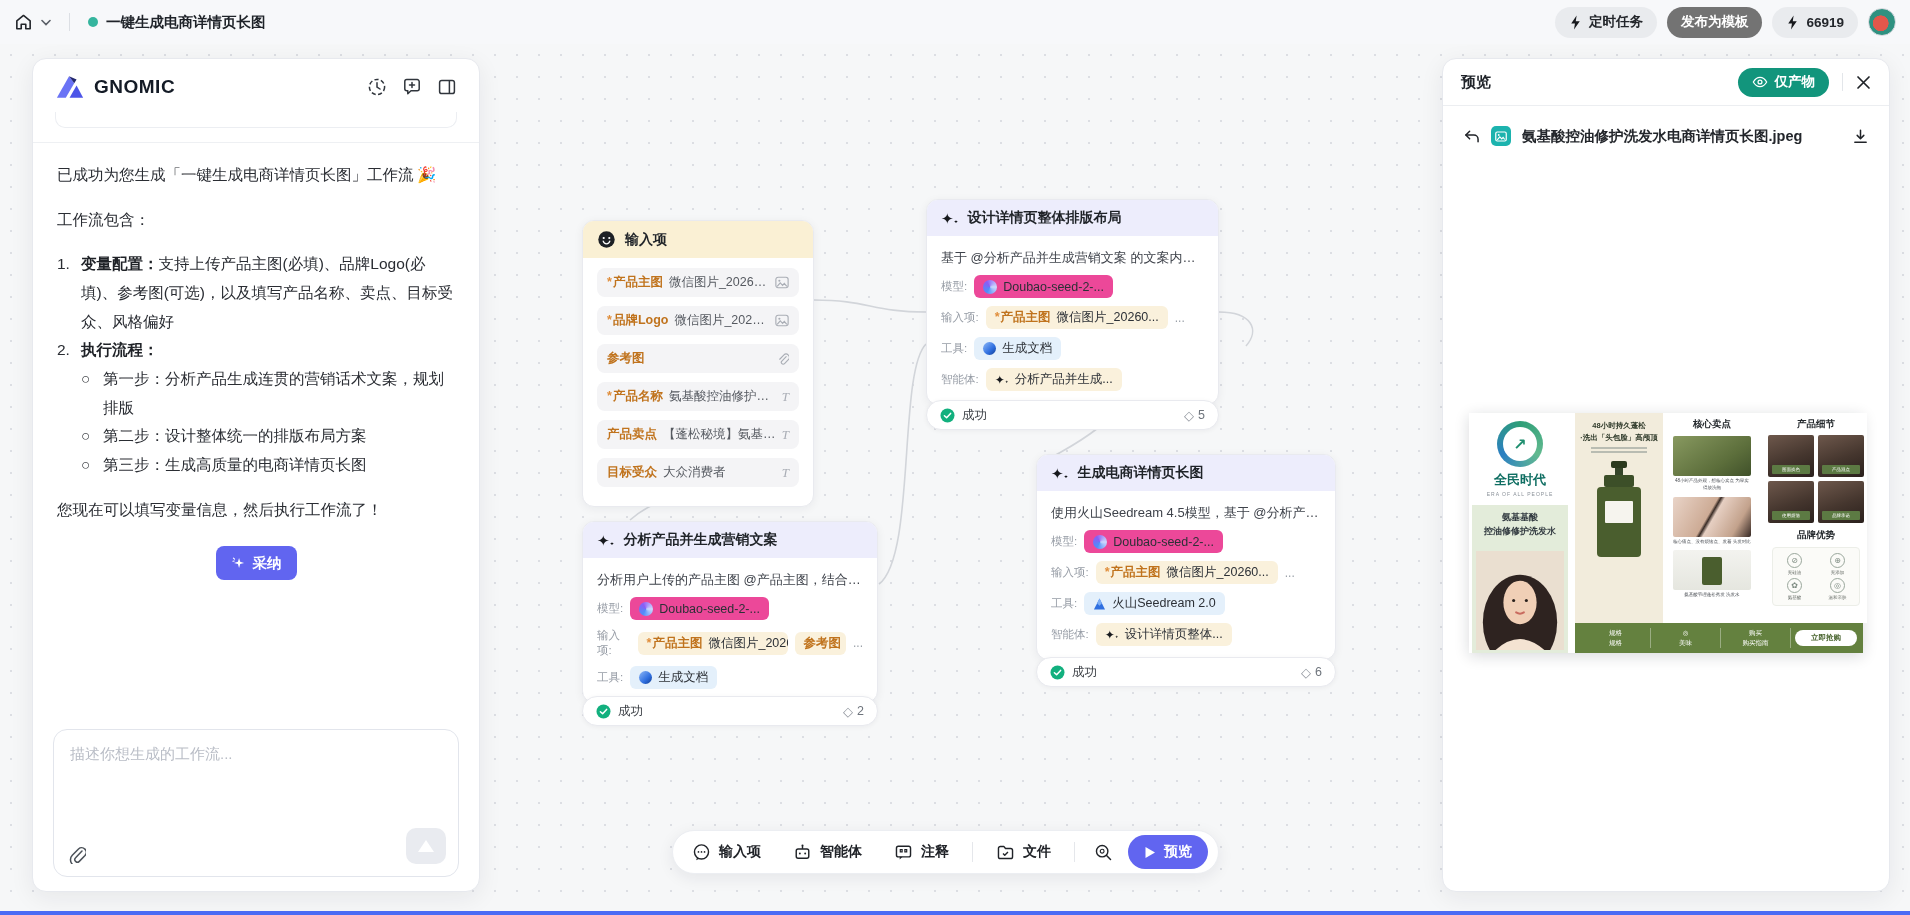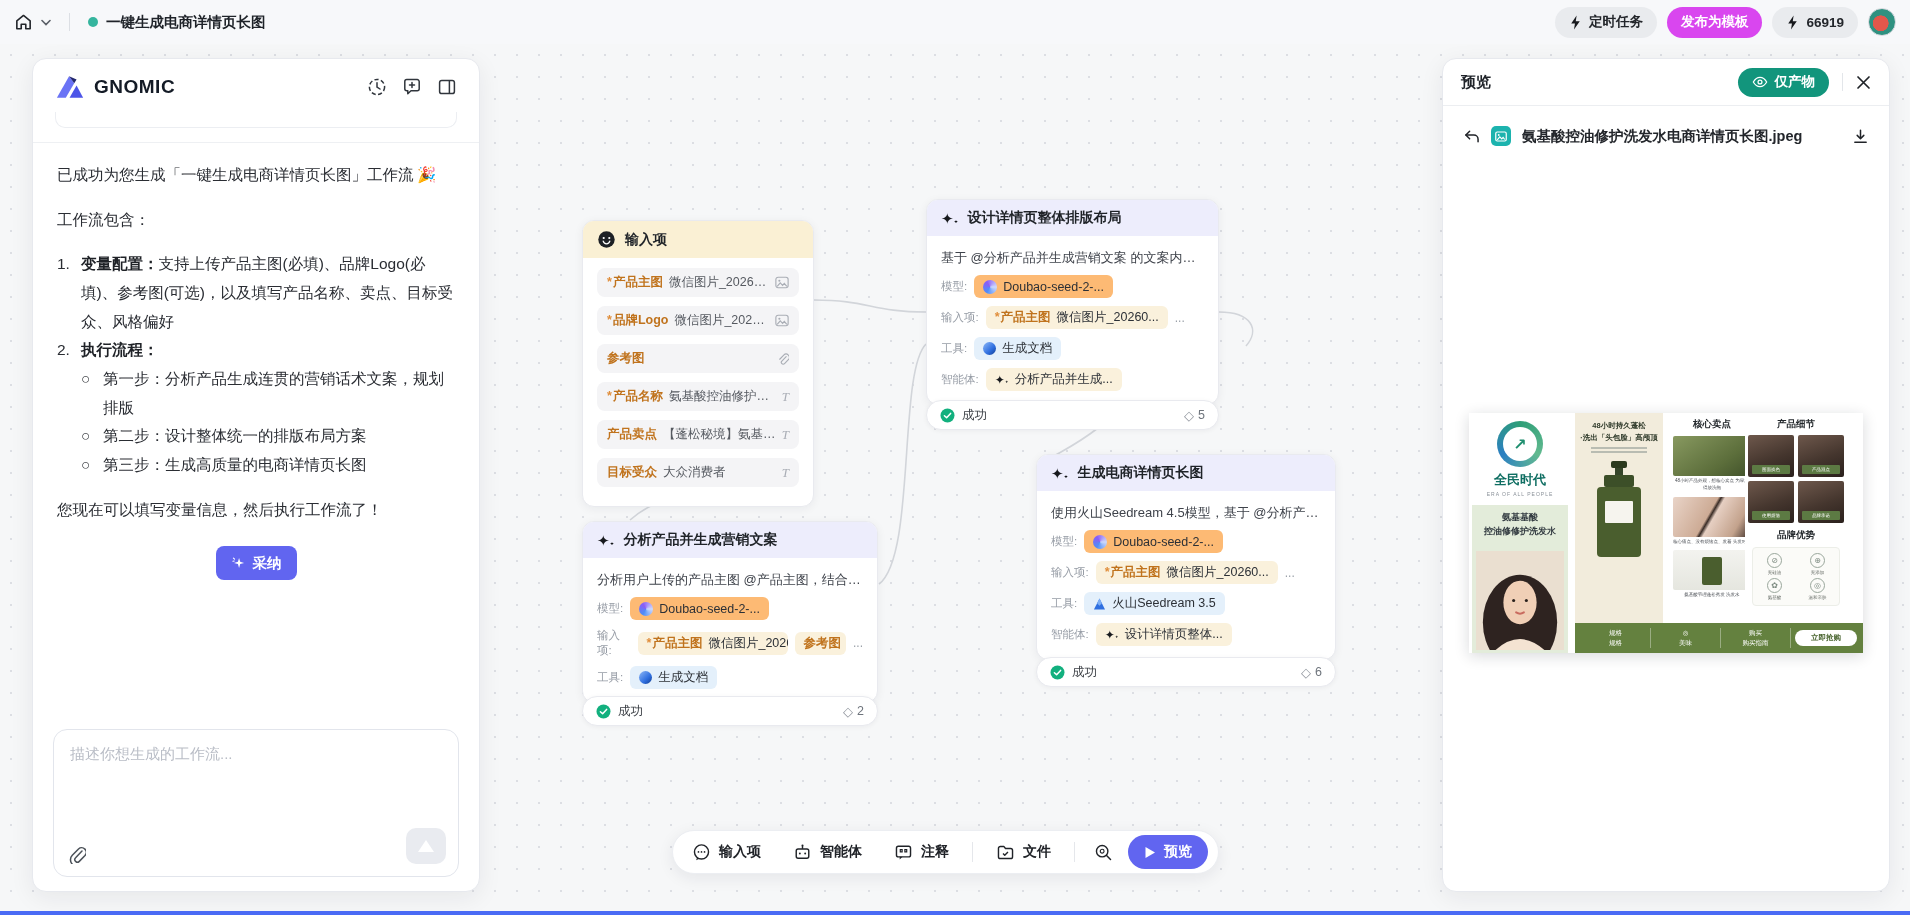--- a/index.html
+++ b/index.html
@@ -11,21 +11,21 @@
   .topbar { position:absolute; top:0; left:0; right:0; height:44px; background:#f7f8fa;
             display:flex; align-items:center; padding:0 14px; z-index:30; }
   .tb-left { display:flex; align-items:center; gap:8px; }
   .icon-btn { display:flex; align-items:center; justify-content:center; cursor:pointer; color:#23262b; }
   .tb-divider { width:1px; height:18px; background:#dcdfe4; margin:0 10px; }
   .run-dot { width:10px; height:10px; border-radius:50%; background:#35b59e; }
   .tb-title { font-size:14.5px; font-weight:700; color:#1f2329; }
   .tb-right { margin-left:auto; display:flex; align-items:center; gap:10px; }
   .pill-btn { display:flex; align-items:center; gap:7px; height:31px; padding:0 14px; border-radius:16px;
               background:#e9ebee; font-size:13.5px; font-weight:600; color:#23262b; cursor:pointer; }
-  .pill-primary { background:#d946ef; color:#fff; }
+  .pill-primary { background:#737373; color:#fff; }
   .avatar { width:28px; height:28px; border-radius:50%; cursor:pointer;
             background:radial-gradient(circle at 45% 55%, #e2574b 0 38%, #2f9180 40% 70%, #1b6e8f 100%);
             border:1px solid #d5d8dd; }
 
   
   .canvas { position:absolute; top:44px; left:0; right:0; bottom:0;
             background-color:#f6f7f8;
             background-image:radial-gradient(#dcdee3 1px, transparent 1.2px);
             background-size:22px 22px; }
   .edges { position:absolute; inset:0; pointer-events:none; }
@@ -72,21 +72,21 @@
                  border-radius:11px 11px 0 0; font-size:14px; font-weight:700; color:#1f2328; }
   .hdr-cream { background:#faf0d4; }
   .hdr-lav { background:#ededfc; }
   .sparkle { font-size:15px; color:#17191d; line-height:1; }
   .node-body { padding:10px 14px 13px; }
   .desc { font-size:13px; color:#3f434b; white-space:nowrap; overflow:hidden; text-overflow:ellipsis;
           margin:3px 0 4px; }
   .prow { display:flex; align-items:center; gap:7px; margin-top:8px; font-size:11.5px; color:#979da6; }
   .chip { display:inline-flex; align-items:center; gap:6px; height:23px; padding:0 9px; border-radius:6px;
           font-size:12.5px; color:#2c3036; white-space:nowrap; max-width:200px; overflow:hidden; }
-  .chip-mint  { background:#fdba74; }
+  .chip-mint  { background:#ec4899; }
   .chip-cream { background:#faf1dc; }
   .chip-blue  { background:#e4f0fb; }
   .doubao-ic { width:14px; height:14px; flex:none; border-radius:50%;
                background:conic-gradient(from 210deg,#4f8df9,#8b5cf6,#cdd9fd,#4f8df9); }
   .tool-ic { width:13px; height:13px; flex:none; border-radius:50%;
              background:linear-gradient(135deg,#8fb9f7,#2f6fe0 60%,#123d8f); }
   .orange { color:#c0731d; font-weight:700; }
   .star { color:#e08e3c; font-weight:700; margin-right:1px; }
   .more { color:#9aa0a8; font-size:12px; }
 
@@ -151,21 +151,21 @@
   .bottle .body-b { position:absolute; left:0; top:26px; width:44px; height:70px; background:#4a5e2e; border-radius:4px; }
   .bottle .label { position:absolute; left:8px; top:40px; width:28px; height:22px; background:#f6f4ee; border-radius:1px; }
   .aw-col3 { position:absolute; left:198px; top:0; width:90px; height:210px; background:#fff; text-align:center; padding-top:5px; }
   .aw-sec-title { font-size:9.5px; font-weight:800; color:#23282c; }
   .aw-shot { width:78px; height:40px; margin:5px auto 2px; border-radius:2px; }
   .shot1 { background:linear-gradient(145deg,#889960,#5c6e3b 65%,#40512a); }
   .shot2 { background:linear-gradient(120deg,#e9d4c8,#cdab95 45%,#3a2c26 48%,#e6cfc2 52%,#c3a28c 80%,#352823); }
   .shot3 { background:linear-gradient(#f3f3ef,#e5e6df); position:relative; }
   .shot3::after { content:""; position:absolute; left:29px; top:7px; width:20px; height:28px; background:#4a5e2e; border-radius:2px; }
   .aw-cap { font-size:4.5px; color:#4b4f55; line-height:1.5; width:78px; margin:0 auto; }
-  .aw-col4 { position:absolute; left:276px; top:0; width:102px; height:210px; background:#fff; text-align:center; padding-top:5px; }
+  .aw-col4 { position:absolute; left:296px; top:0; width:102px; height:210px; background:#fff; text-align:center; padding-top:5px; }
   .dgrid { display:grid; grid-template-columns:46px 46px; gap:4px; justify-content:center; margin-top:4px; }
   .dcell { height:42px; border-radius:2px; position:relative;
            background:linear-gradient(160deg,#6e584c,#45362e 55%,#2a201c); }
   .dtag { position:absolute; left:4px; right:4px; bottom:3px; height:9px; background:#5c7a43; color:#fff;
           font-size:4.5px; line-height:9px; border-radius:1px; }
   .advs { margin:5px auto 0; width:88px; background:#fbfbf8; border:1px solid #eceee8; border-radius:4px;
           display:grid; grid-template-columns:1fr 1fr; gap:3px 0; padding:5px 0; }
   .adv { display:flex; flex-direction:column; align-items:center; gap:2px; }
   .adv .ring { width:15px; height:15px; border:1px solid #9aa79c; border-radius:50%; color:#7c8a80;
                font-size:8px; display:flex; align-items:center; justify-content:center; }
@@ -412,21 +412,21 @@
           </span>
         <span class="more">...</span>
       </div>
       <div class="prow">
           <span>工具:</span>
         <span class="chip chip-blue">
           <svg class="ic" width="13" height="12" viewBox="0 0 14 13">
               <path d="M7 0.5 L13 12.5 H1 Z" fill="#2f6fe0"></path>
               <path d="M7 0.5 L9.6 5.7 L7 8.4 L4.4 5.7 Z" fill="#7fb0f5"></path>
             </svg>
-          <span>火山Seedream 3.5</span>
+          <span>火山Seedream 2.0</span>
           </span>
       </div>
       <div class="prow">
           <span>智能体:</span>
         <span class="chip chip-cream">
             <span class="sparkle" style="font-size:12px">✦˖</span>
             <span>设计详情页整体...</span>
           </span>
       </div>
     </div>

